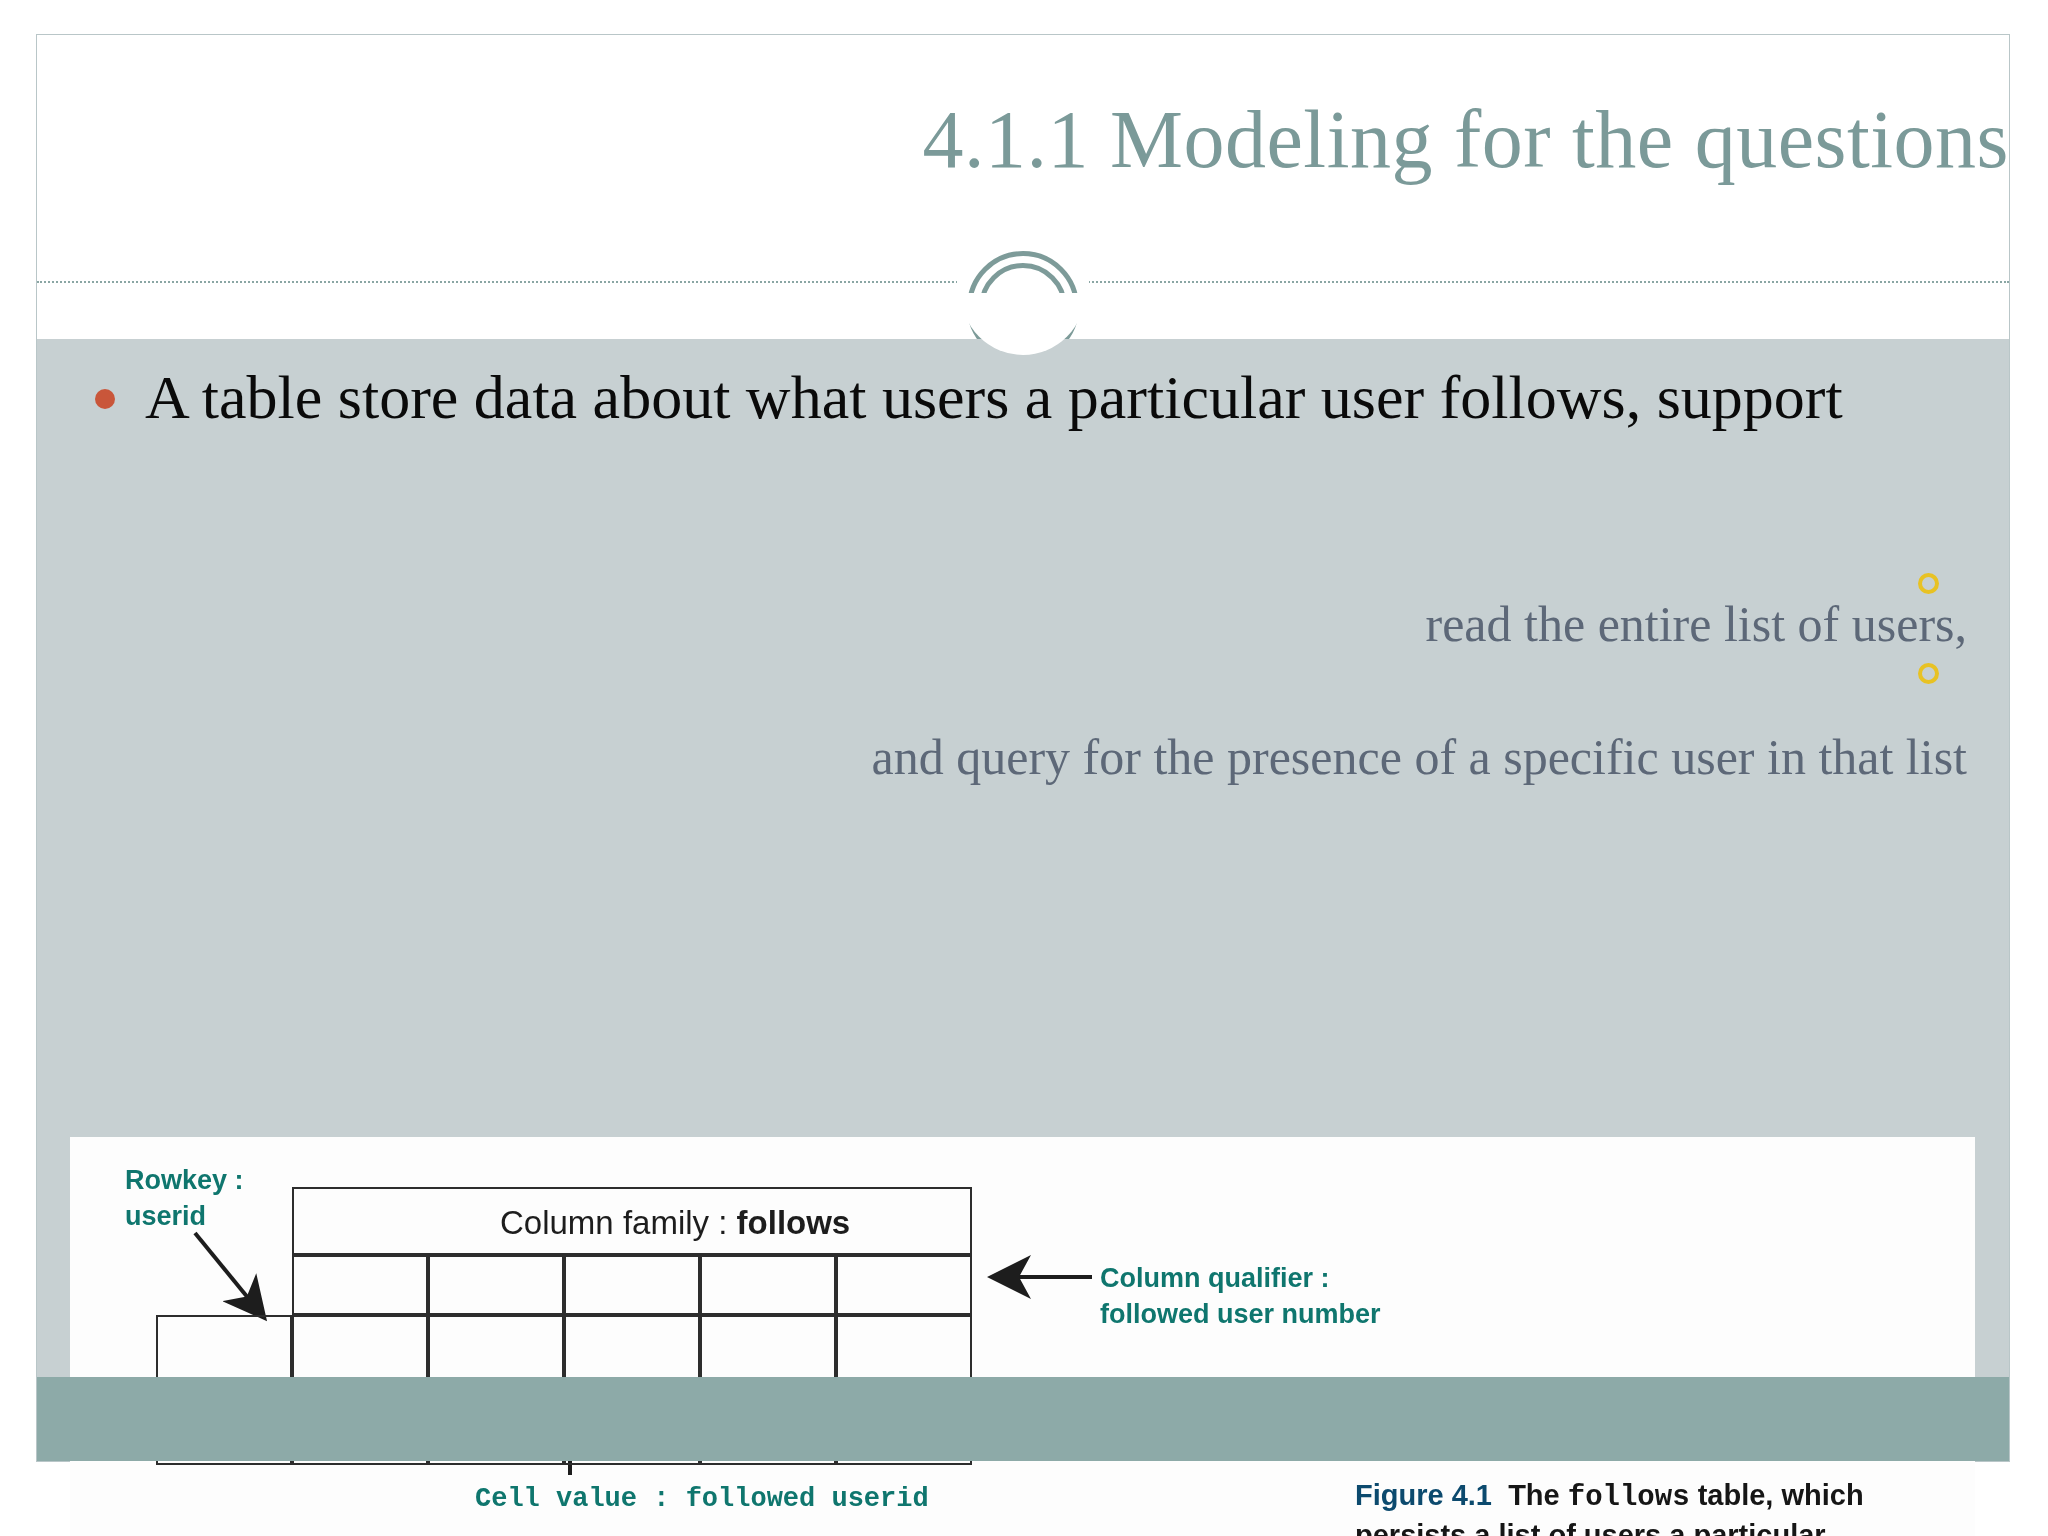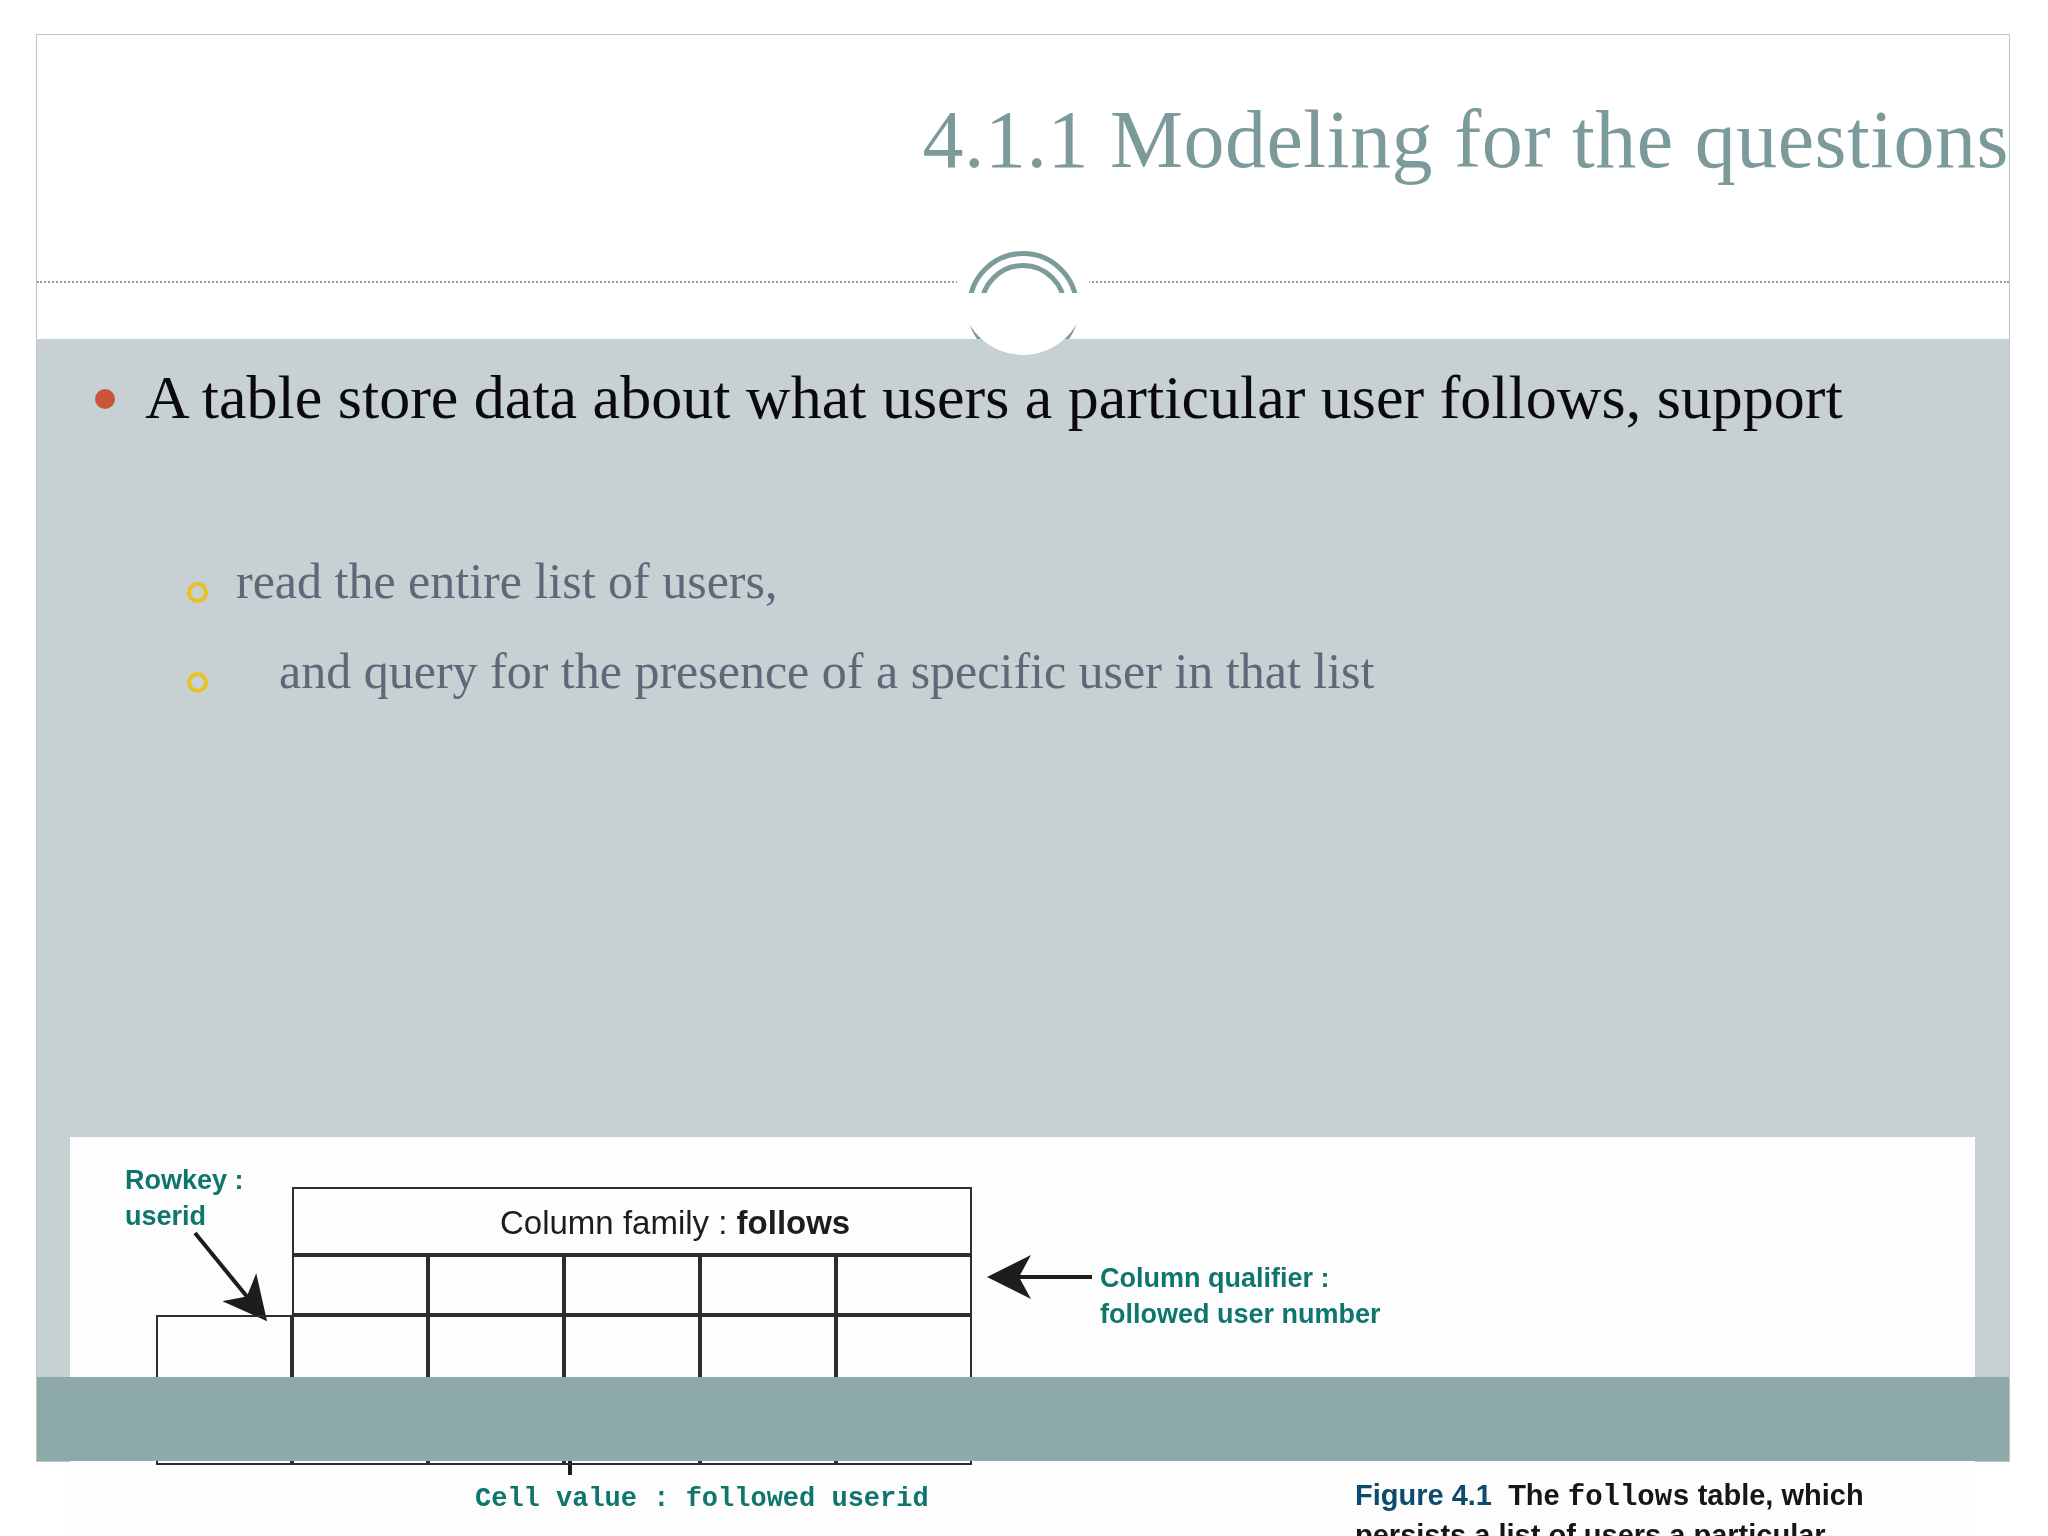--- a/index.html
+++ b/index.html
@@ -136,21 +136,22 @@
     line-height: 1.18;
     color: #0a0a0a;
     max-width: 1810px;
   }
 
   .bullet-l2 {
     position: absolute;
     left: 150px;
     width: 1780px;
     display: flex;
-    align-items: center;
+    align-items: flex-end;
+    flex-direction: column;
   }
   .bullet-l2.b1 { top: 212px; }
   .bullet-l2.b2 { top: 302px; gap: 43px; }
   .ring-l2 {
     flex: 0 0 auto;
     width: 21px;
     height: 21px;
     border-radius: 50%;
     border: 4px solid #e8c224;
     box-sizing: border-box;

